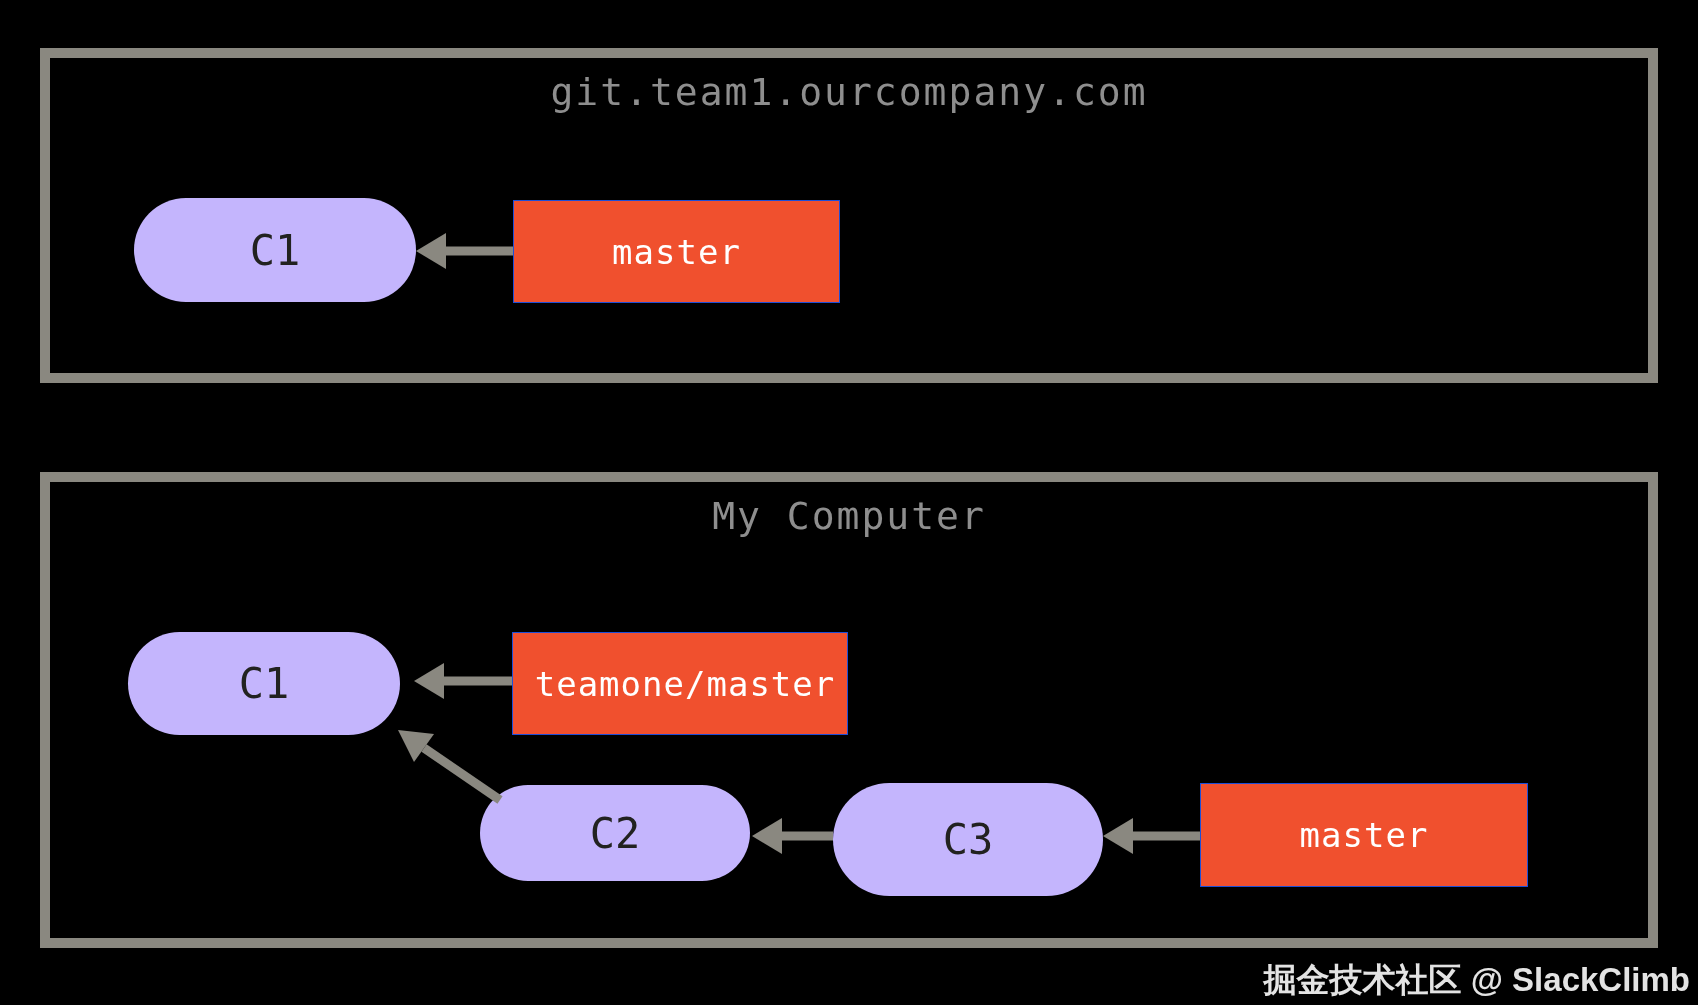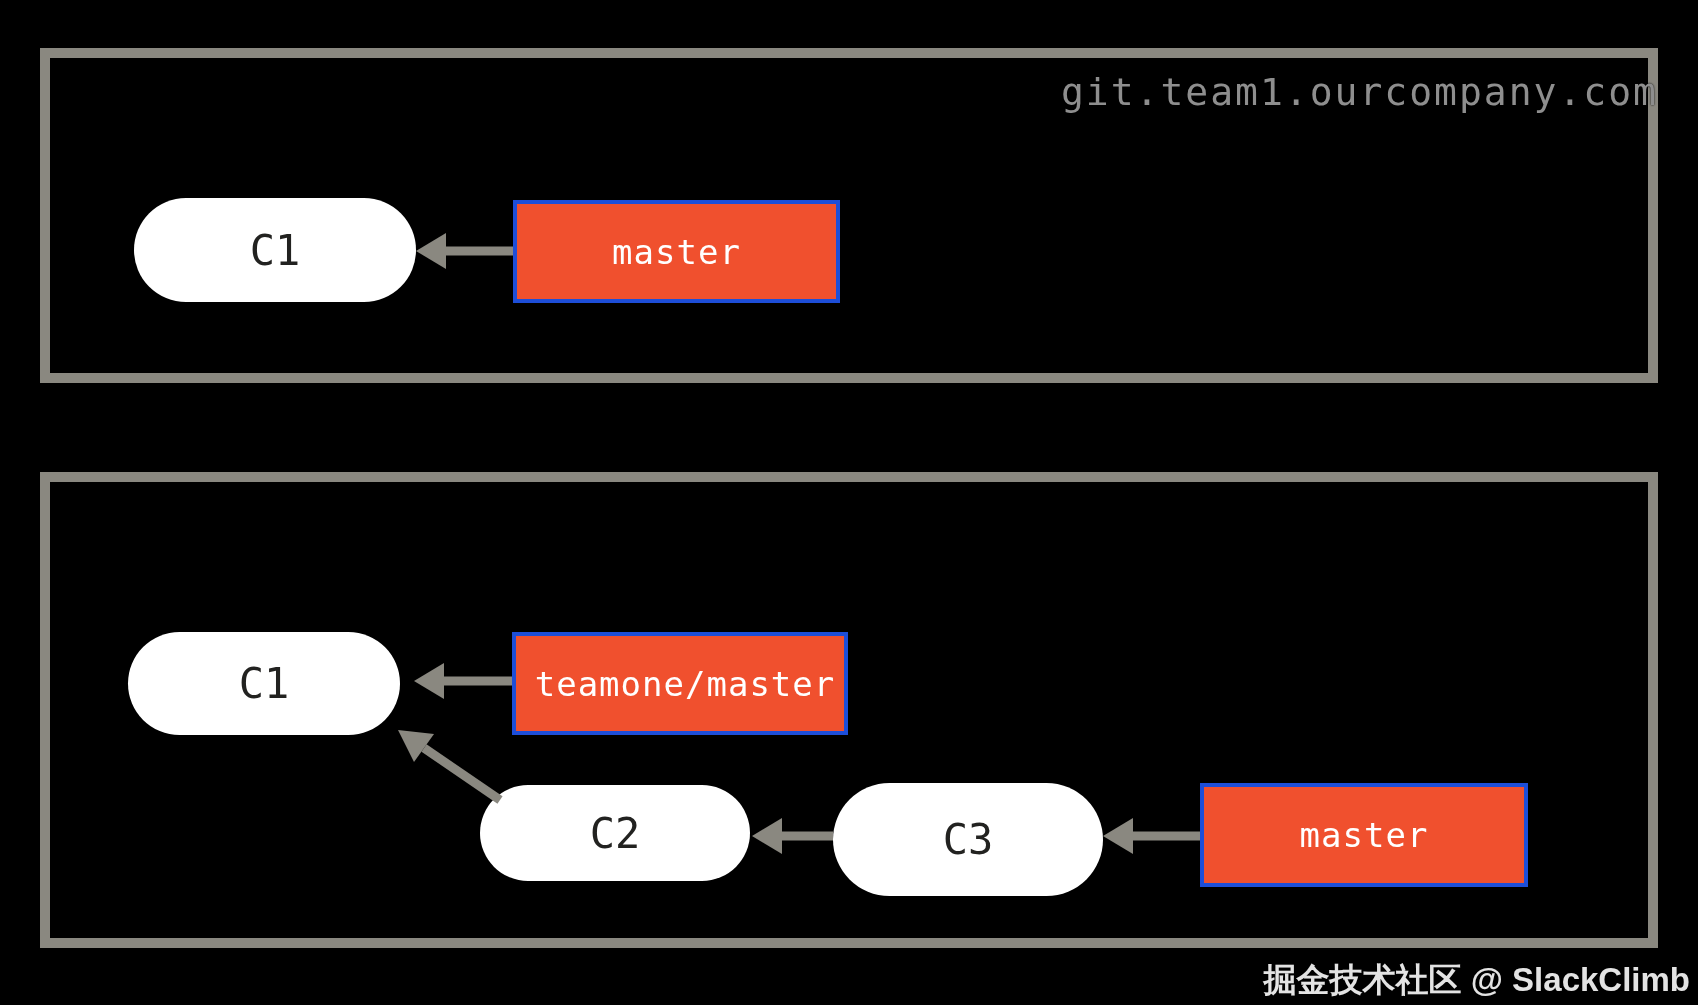--- a/index.html
+++ b/index.html
@@ -4,31 +4,31 @@
 <style>
   html,body{margin:0;padding:0;background:#000;}
   .canvas{
     position:relative;width:1698px;height:1005px;background:#000;overflow:hidden;
     font-family:"DejaVu Sans Mono","Liberation Mono",monospace;
   }
   .repo-box{
     position:absolute;border:10px solid #8a8880;box-sizing:border-box;background:transparent;
   }
   .repo-title{
-    position:absolute;left:40px;width:1618px;text-align:right;
+    position:absolute;left:40px;width:1618px;text-align:center;
     font-size:38px;line-height:44px;letter-spacing:2px;color:#8e8e8e;
     text-shadow:0 0 2px #000;white-space:pre;
   }
   .commit{
-    position:absolute;background:#ffffff;border-radius:60px;
+    position:absolute;background:#c4b5fd;border-radius:60px;
     display:flex;align-items:center;justify-content:center;
     color:#222220;font-size:42px;
   }
   .branch{
-    position:absolute;background:#f0502e;border:4px solid #1d4ed8;box-sizing:border-box;
+    position:absolute;background:#f0502e;border:1px solid #1d4ed8;box-sizing:border-box;
     display:flex;align-items:center;justify-content:center;
     color:#ffffff;font-size:34px;letter-spacing:1px;
   }
   .arrows{position:absolute;left:0;top:0;pointer-events:none;}
   .watermark{
     position:absolute;top:946px;right:8px;
     font-family:"Liberation Sans",sans-serif;font-weight:bold;font-size:33px;
     color:#e3e3e3;text-shadow:2px 2px 2px #000, -1px -1px 2px #000;
     white-space:pre;
     margin-top:12px;
@@ -44,20 +44,21 @@
 
   <div class="commit" style="left:134px;top:198px;width:282px;height:104px;">
     <span>C1</span>
   </div>
 
   <div class="branch" style="left:513px;top:200px;width:327px;height:103px;">
     <span>master</span>
   </div>
 
   <div class="repo-box" style="left:40px;top:472px;width:1618px;height:476px;"></div>
+  <div class="repo-title" style="top:494px;">My Computer</div>
 
   <div class="commit" style="left:128px;top:632px;width:272px;height:103px;">
     <span>C1</span>
   </div>
 
   <div class="branch" style="left:512px;top:632px;width:336px;height:103px;padding-left:10px;">
     <span>teamone/master</span>
   </div>
 
   <div class="commit" style="left:480px;top:785px;width:270px;height:96px;">

